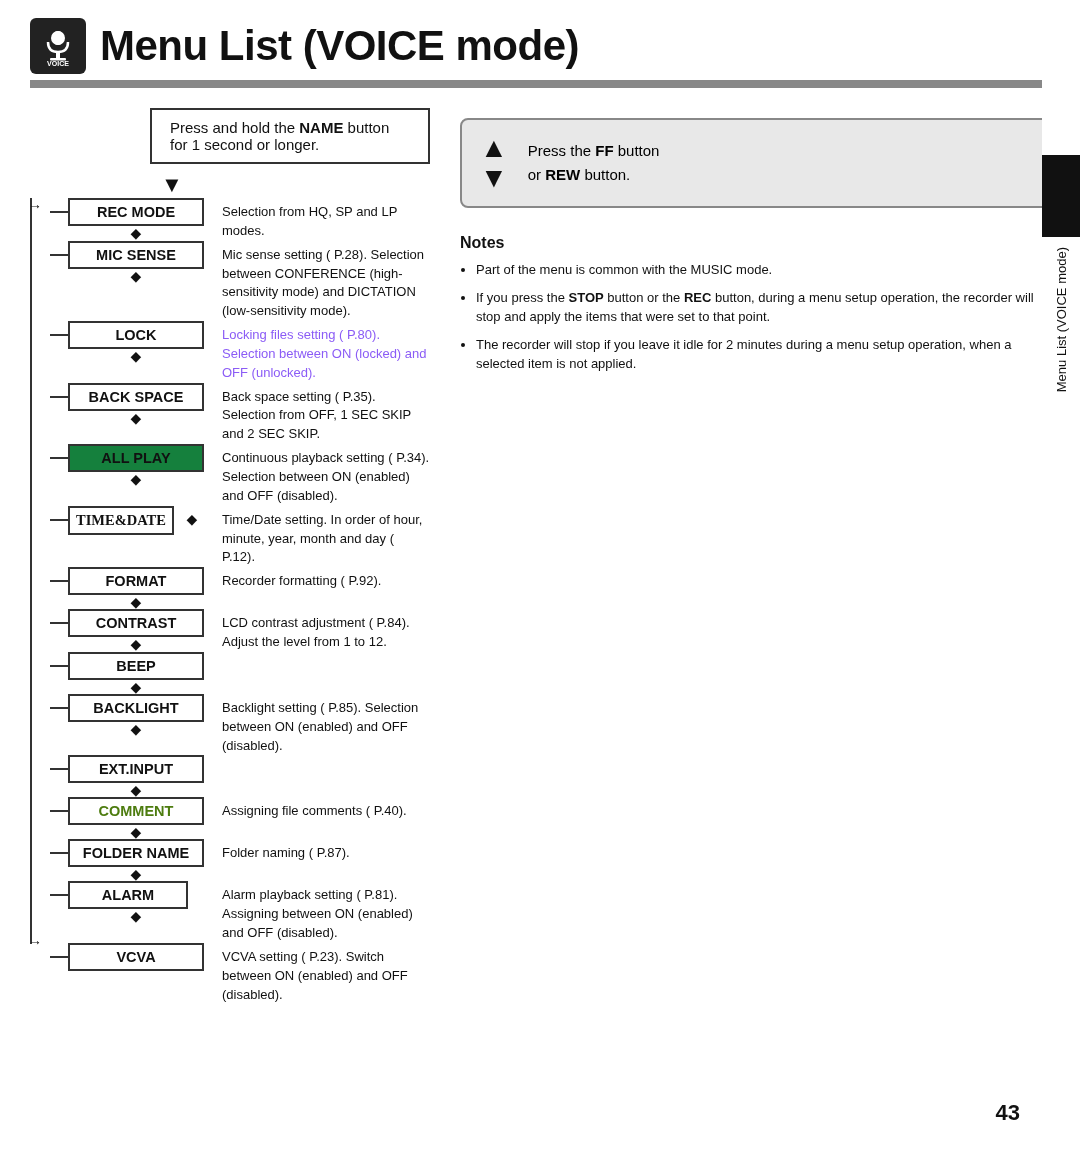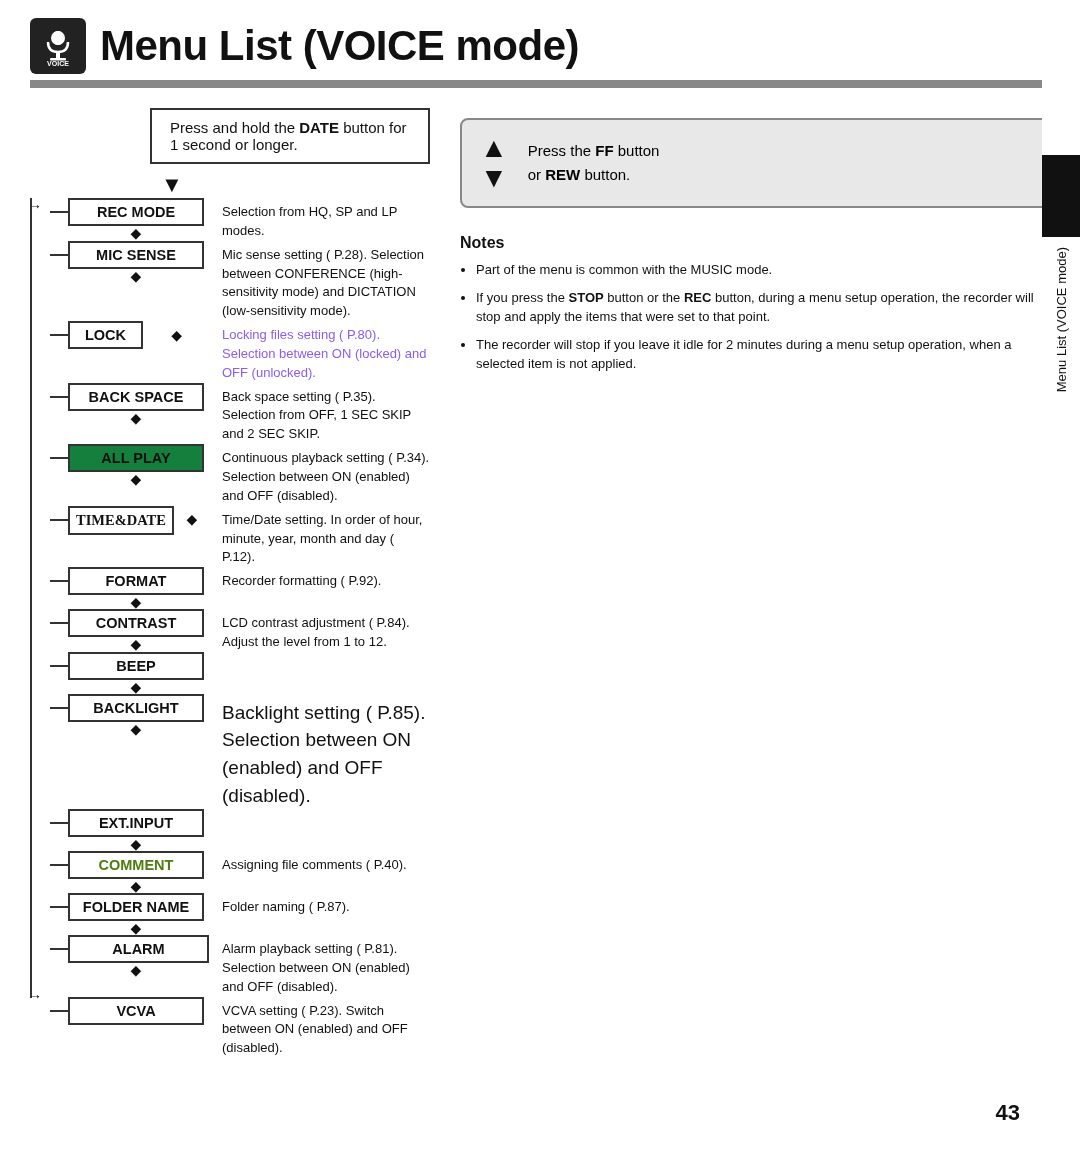--- a/index.html
+++ b/index.html
@@ -184,21 +184,21 @@
   </div>
 
   <div class="title-bar"></div>
 
   <div class="main-content">
 
     <div class="menu-column">
 
       <div style="margin-left:60px; margin-bottom:4px;">
         <div class="instruction-box">
-          <span>Press and hold the </span><b>DATE</b><span> button for 1 second or longer.</span>
+          <span>Press and hold the </span><b>NAME</b><span> button for 1 second or longer.</span>
         </div>
       </div>
 
       <div class="arrow-down">
         ▼
       </div>
 
       <div style="position:relative; padding-left:20px;">
 
         <div id="vert-line" style="position:absolute; left:0; top:0; width:2px; background:#333; bottom:60px;"></div>
@@ -219,21 +219,21 @@
             <div style="display: flex; align-items: flex-start; position: relative; margin-bottom: 0px;">
               <div style="position: absolute; left: 0px; top: 13px; width: 18px; border-top: 2px solid rgb(51, 51, 51);"></div>
               <div style="width: 160px; flex-shrink: 0; display: flex; flex-direction: column; align-items: flex-start; padding-left: 18px;">
                 <div style="border: 2px solid rgb(51, 51, 51); padding: 4px 6px; font-size: 14.5px; font-weight: bold; color: rgb(17, 17, 17); text-align: center; background: rgb(255, 255, 255); width: 136px;">MIC SENSE</div>
                 <span style="font-size: 14px; color: rgb(17, 17, 17); text-align: center; width: 136px; line-height: 1; display: block;">◆</span>
               </div>
               <div style="flex: 1 1 0%; font-size: 13px; color: rgb(17, 17, 17); padding-left: 12px; padding-top: 5px; line-height: 1.45;">Mic sense setting (  P.28). Selection between CONFERENCE (high-sensitivity mode) and DICTATION (low-sensitivity mode).</div>
             </div>
             <div style="display: flex; align-items: flex-start; position: relative; margin-bottom: 0px;">
               <div style="position: absolute; left: 0px; top: 13px; width: 18px; border-top: 2px solid rgb(51, 51, 51);"></div>
-              <div style="width: 160px; flex-shrink: 0; display: flex; flex-direction: row; align-items: center; padding-left: 18px;">
+              <div style="width: 160px; flex-shrink: 0; display: flex; flex-direction: column; align-items: flex-start; padding-left: 18px;">
                 <div style="border: 2px solid rgb(51, 51, 51); padding: 4px 6px; font-size: 14.5px; font-weight: bold; color: rgb(17, 17, 17); text-align: center; background: rgb(255, 255, 255); width: 136px;">LOCK</div>
                 <span style="font-size: 14px; color: rgb(17, 17, 17); text-align: center; width: 136px; line-height: 1; display: block;">◆</span>
               </div>
               <div style="flex: 1 1 0%; font-size: 13px; color: #8b5cf6; padding-left: 12px; padding-top: 5px; line-height: 1.45;">Locking files setting (  P.80). Selection between ON (locked) and OFF (unlocked).</div>
             </div>
             <div style="display: flex; align-items: flex-start; position: relative; margin-bottom: 0px;">
               <div style="position: absolute; left: 0px; top: 13px; width: 18px; border-top: 2px solid rgb(51, 51, 51);"></div>
               <div style="width: 160px; flex-shrink: 0; display: flex; flex-direction: column; align-items: flex-start; padding-left: 18px;">
                 <div style="border: 2px solid rgb(51, 51, 51); padding: 4px 6px; font-size: 14.5px; font-weight: bold; color: rgb(17, 17, 17); text-align: center; background: rgb(255, 255, 255); width: 136px;">BACK SPACE</div>
                 <span style="font-size: 14px; color: rgb(17, 17, 17); text-align: center; width: 136px; line-height: 1; display: block;">◆</span>
@@ -278,21 +278,21 @@
                 <div style="border: 2px solid rgb(51, 51, 51); padding: 4px 6px; font-size: 14.5px; font-weight: bold; color: rgb(17, 17, 17); text-align: center; background: rgb(255, 255, 255); width: 136px;">BEEP</div>
                 <span style="font-size: 14px; color: rgb(17, 17, 17); text-align: center; width: 136px; line-height: 1; display: block;">◆</span>
               </div>
             </div>
             <div style="display: flex; align-items: flex-start; position: relative; margin-bottom: 0px;">
               <div style="position: absolute; left: 0px; top: 13px; width: 18px; border-top: 2px solid rgb(51, 51, 51);"></div>
               <div style="width: 160px; flex-shrink: 0; display: flex; flex-direction: column; align-items: flex-start; padding-left: 18px;">
                 <div style="border: 2px solid rgb(51, 51, 51); padding: 4px 6px; font-size: 14.5px; font-weight: bold; color: rgb(17, 17, 17); text-align: center; background: rgb(255, 255, 255); width: 136px;">BACKLIGHT</div>
                 <span style="font-size: 14px; color: rgb(17, 17, 17); text-align: center; width: 136px; line-height: 1; display: block;">◆</span>
               </div>
-              <div style="flex: 1 1 0%; font-size: 19px; color: rgb(17, 17, 17); padding-left: 12px; padding-top: 5px; line-height: 1.45;">Backlight setting (  P.85). Selection between ON (enabled) and OFF (disabled).</div>
+              <div style="flex: 1 1 0%; font-size: 13px; color: rgb(17, 17, 17); padding-left: 12px; padding-top: 5px; line-height: 1.45;">Backlight setting (  P.85). Selection between ON (enabled) and OFF (disabled).</div>
             </div>
             <div style="display: flex; align-items: flex-end; position: relative; margin-bottom: 0px;">
               <div style="position: absolute; left: 0px; top: 13px; width: 18px; border-top: 2px solid rgb(51, 51, 51);"></div>
               <div style="width: 160px; flex-shrink: 0; display: flex; flex-direction: column; align-items: flex-start; padding-left: 18px;">
                 <div style="border: 2px solid rgb(51, 51, 51); padding: 4px 6px; font-size: 14.5px; font-weight: bold; color: rgb(17, 17, 17); text-align: center; background: rgb(255, 255, 255); width: 136px;">EXT.INPUT</div>
                 <span style="font-size: 14px; color: rgb(17, 17, 17); text-align: center; width: 136px; line-height: 1; display: block;">◆</span>
               </div>
             </div>
             <div style="display: flex; align-items: flex-start; position: relative; margin-bottom: 0px;">
               <div style="position: absolute; left: 0px; top: 13px; width: 18px; border-top: 2px solid rgb(51, 51, 51);"></div>
@@ -306,24 +306,24 @@
               <div style="position: absolute; left: 0px; top: 13px; width: 18px; border-top: 2px solid rgb(51, 51, 51);"></div>
               <div style="width: 160px; flex-shrink: 0; display: flex; flex-direction: column; align-items: flex-start; padding-left: 18px;">
                 <div style="border: 2px solid rgb(51, 51, 51); padding: 4px 6px; font-size: 14.5px; font-weight: bold; color: rgb(17, 17, 17); text-align: center; background: rgb(255, 255, 255); width: 136px;">FOLDER NAME</div>
                 <span style="font-size: 14px; color: rgb(17, 17, 17); text-align: center; width: 136px; line-height: 1; display: block;">◆</span>
               </div>
               <div style="flex: 1 1 0%; font-size: 13px; color: rgb(17, 17, 17); padding-left: 12px; padding-top: 5px; line-height: 1.45;">Folder naming (  P.87).</div>
             </div>
             <div style="display: flex; align-items: flex-start; position: relative; margin-bottom: 0px;">
               <div style="position: absolute; left: 0px; top: 13px; width: 18px; border-top: 2px solid rgb(51, 51, 51);"></div>
               <div style="width: 160px; flex-shrink: 0; display: flex; flex-direction: column; align-items: flex-start; padding-left: 18px;">
-                <div style="border: 2px solid rgb(51, 51, 51); padding: 4px 6px; font-size: 14.5px; font-weight: bold; color: rgb(17, 17, 17); text-align: center; background: rgb(255, 255, 255); width: 141px;">ALARM</div>
-                <span style="font-size: 14px; color: rgb(17, 17, 17); text-align: center; width: 136px; line-height: 1; display: block;">◆</span>
-              </div>
-              <div style="flex: 1 1 0%; font-size: 13px; color: rgb(17, 17, 17); padding-left: 12px; padding-top: 5px; line-height: 1.45;">Alarm playback setting (  P.81). Selection between ON (enabled) and OFF (disabled).</div>
+                <div style="border: 2px solid rgb(51, 51, 51); padding: 4px 6px; font-size: 14.5px; font-weight: bold; color: rgb(17, 17, 17); text-align: center; background: rgb(255, 255, 255); width: 120px;">ALARM</div>
+                <span style="font-size: 14px; color: rgb(17, 17, 17); text-align: center; width: 136px; line-height: 1; display: block;">◆</span>
+              </div>
+              <div style="flex: 1 1 0%; font-size: 13px; color: rgb(17, 17, 17); padding-left: 12px; padding-top: 5px; line-height: 1.45;">Alarm playback setting (  P.81). Assigning between ON (enabled) and OFF (disabled).</div>
             </div>
             <div style="display: flex; align-items: flex-start; position: relative; margin-bottom: 0px;">
               <div style="position: absolute; left: 0px; top: 13px; width: 18px; border-top: 2px solid rgb(51, 51, 51);"></div>
               <div style="width: 160px; flex-shrink: 0; display: flex; flex-direction: column; align-items: flex-start; padding-left: 18px;">
                 <div style="border: 2px solid rgb(51, 51, 51); padding: 4px 6px; font-size: 14.5px; font-weight: bold; color: rgb(17, 17, 17); text-align: center; background: rgb(255, 255, 255); width: 136px;">VCVA</div>
               </div>
               <div style="flex: 1 1 0%; font-size: 13px; color: rgb(17, 17, 17); padding-left: 12px; padding-top: 5px; line-height: 1.45;">VCVA setting (  P.23). Switch between ON (enabled) and OFF (disabled).</div>
             </div>
           </div>
 

